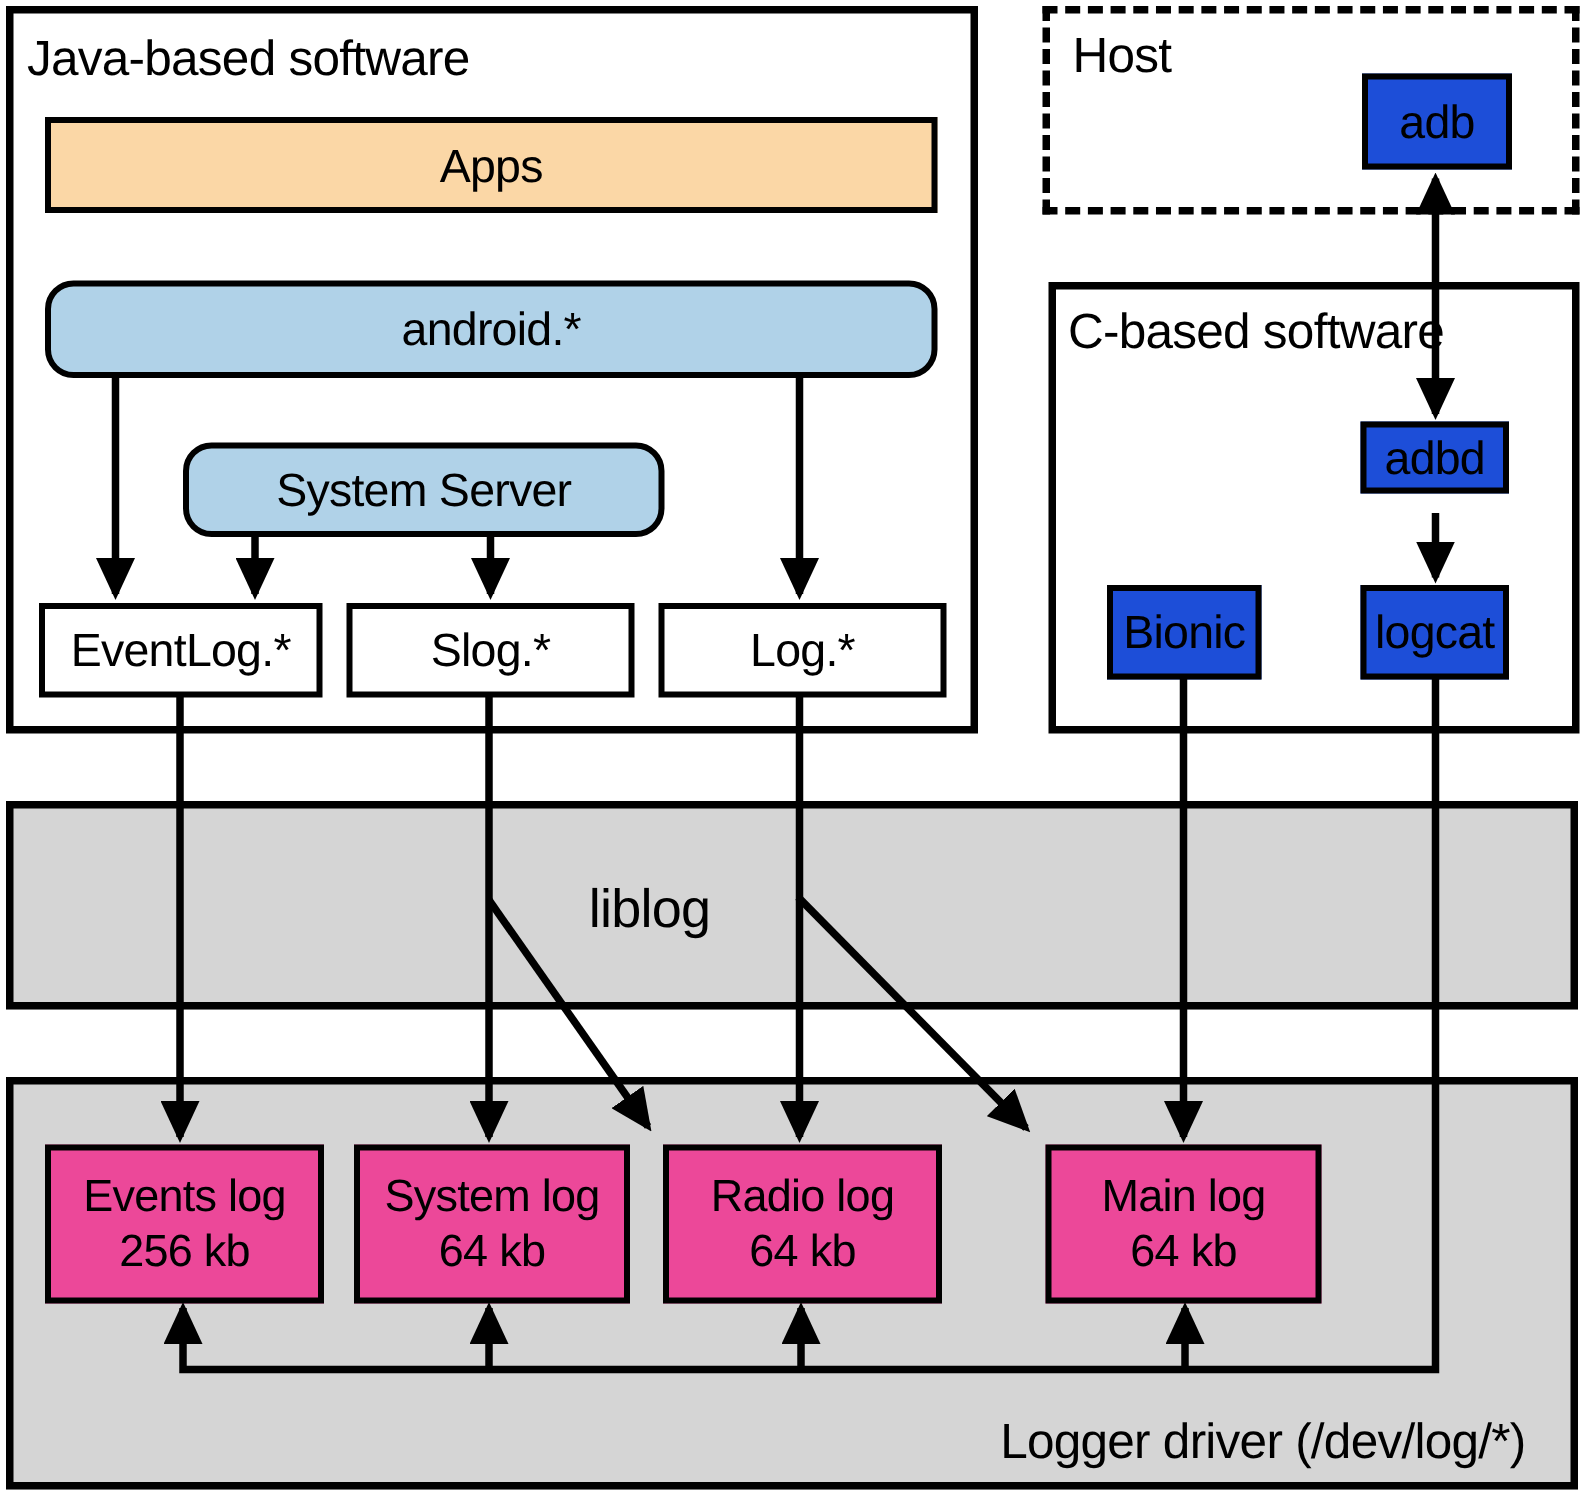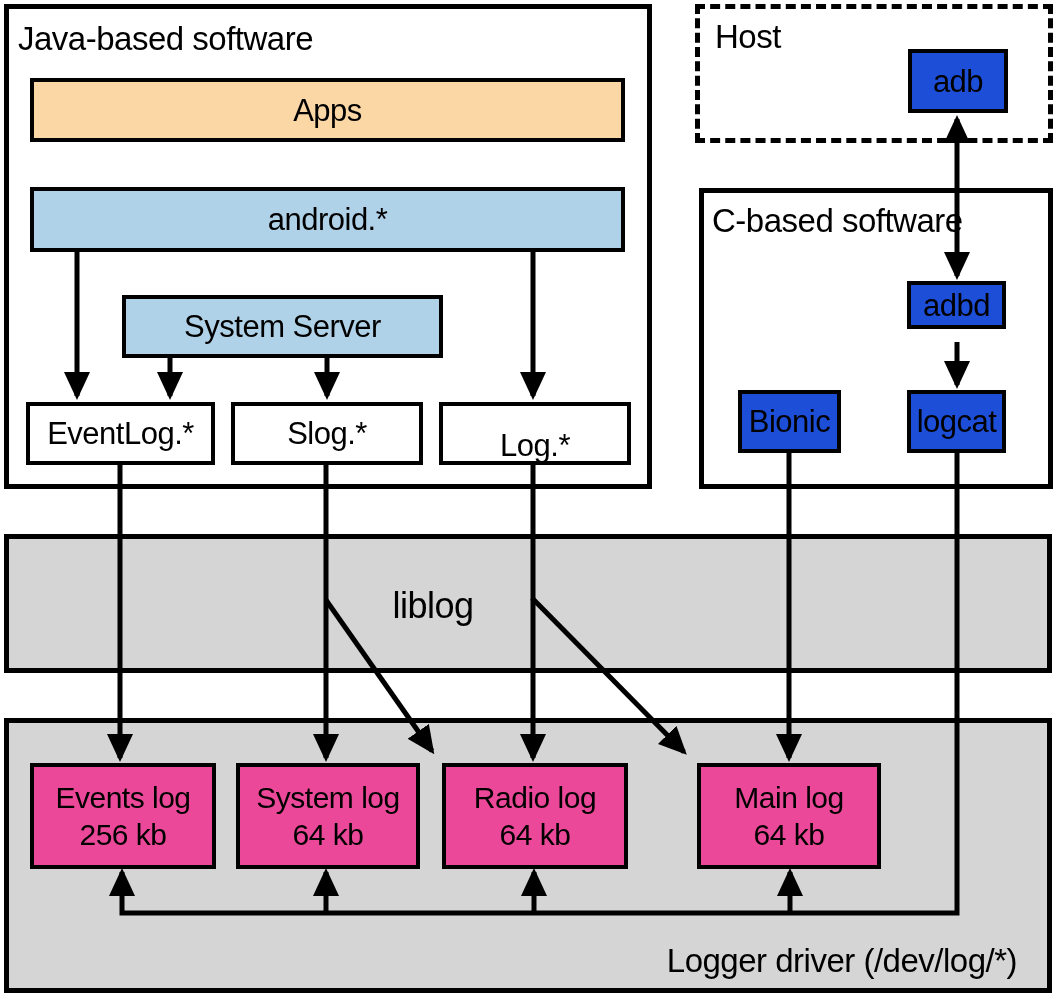--- a/index.html
+++ b/index.html
@@ -6,21 +6,21 @@
   .canvas{
     position:relative;width:1057px;height:999px;background:#ffffff;overflow:hidden;
     font-family:"Liberation Sans",sans-serif;color:#000;letter-spacing:-0.5px;
   }
   .abs{position:absolute;box-sizing:border-box;}
   .outline{border:5px solid #000;background:#fff;}
   .dashed{border:5px dashed #000;background:transparent;}
   .band{border:5px solid #000;background:#d5d5d5;}
   .fillbox{border:4px solid #000;display:flex;align-items:center;justify-content:center;}
   .peach{background:#fbd7a6;}
-  .blue{background:#b0d2e8;}
+  .blue{background:#b0d2e8;border-radius:19px;}
   .gray{background:#1d4ed8;}
   .white{background:#ec4899;}
   .lbl{font-size:31px;line-height:1;}
   .title{font-size:33px;line-height:1;}
   .twoline{font-size:30px;line-height:37px;text-align:center;}
   .bandlabel{font-size:36px;}
   svg.conn{position:absolute;left:0;top:0;pointer-events:none;}
 </style>
 </head>
 <body>
@@ -47,21 +47,21 @@
   <div class="abs fillbox blue" style="left:122px;top:295px;width:321px;height:63px;">
     <span class="lbl">System Server</span>
   </div>
 
   <div class="abs dashed fillbox" style="left:26px;top:402px;width:189px;height:63px;">
     <span class="lbl">EventLog.*</span>
   </div>
   <div class="abs dashed fillbox" style="left:231px;top:402px;width:192px;height:63px;">
     <span class="lbl">Slog.*</span>
   </div>
-  <div class="abs dashed fillbox" style="left:439px;top:402px;width:192px;height:63px;align-items:flex-end;">
+  <div class="abs dashed fillbox" style="left:439px;top:402px;width:192px;height:63px;">
     <span class="lbl">Log.*</span>
   </div>
 
   <div class="abs dashed" style="left:695px;top:4px;width:358px;height:139px;"></div>
   <div class="abs title" style="left:715px;top:20px;">Host</div>
   <div class="abs fillbox gray" style="left:908px;top:49px;width:100px;height:64px;">
     <span class="lbl">adb</span>
   </div>
 
   <div class="abs outline" style="left:699px;top:188px;width:354px;height:301px;"></div>

